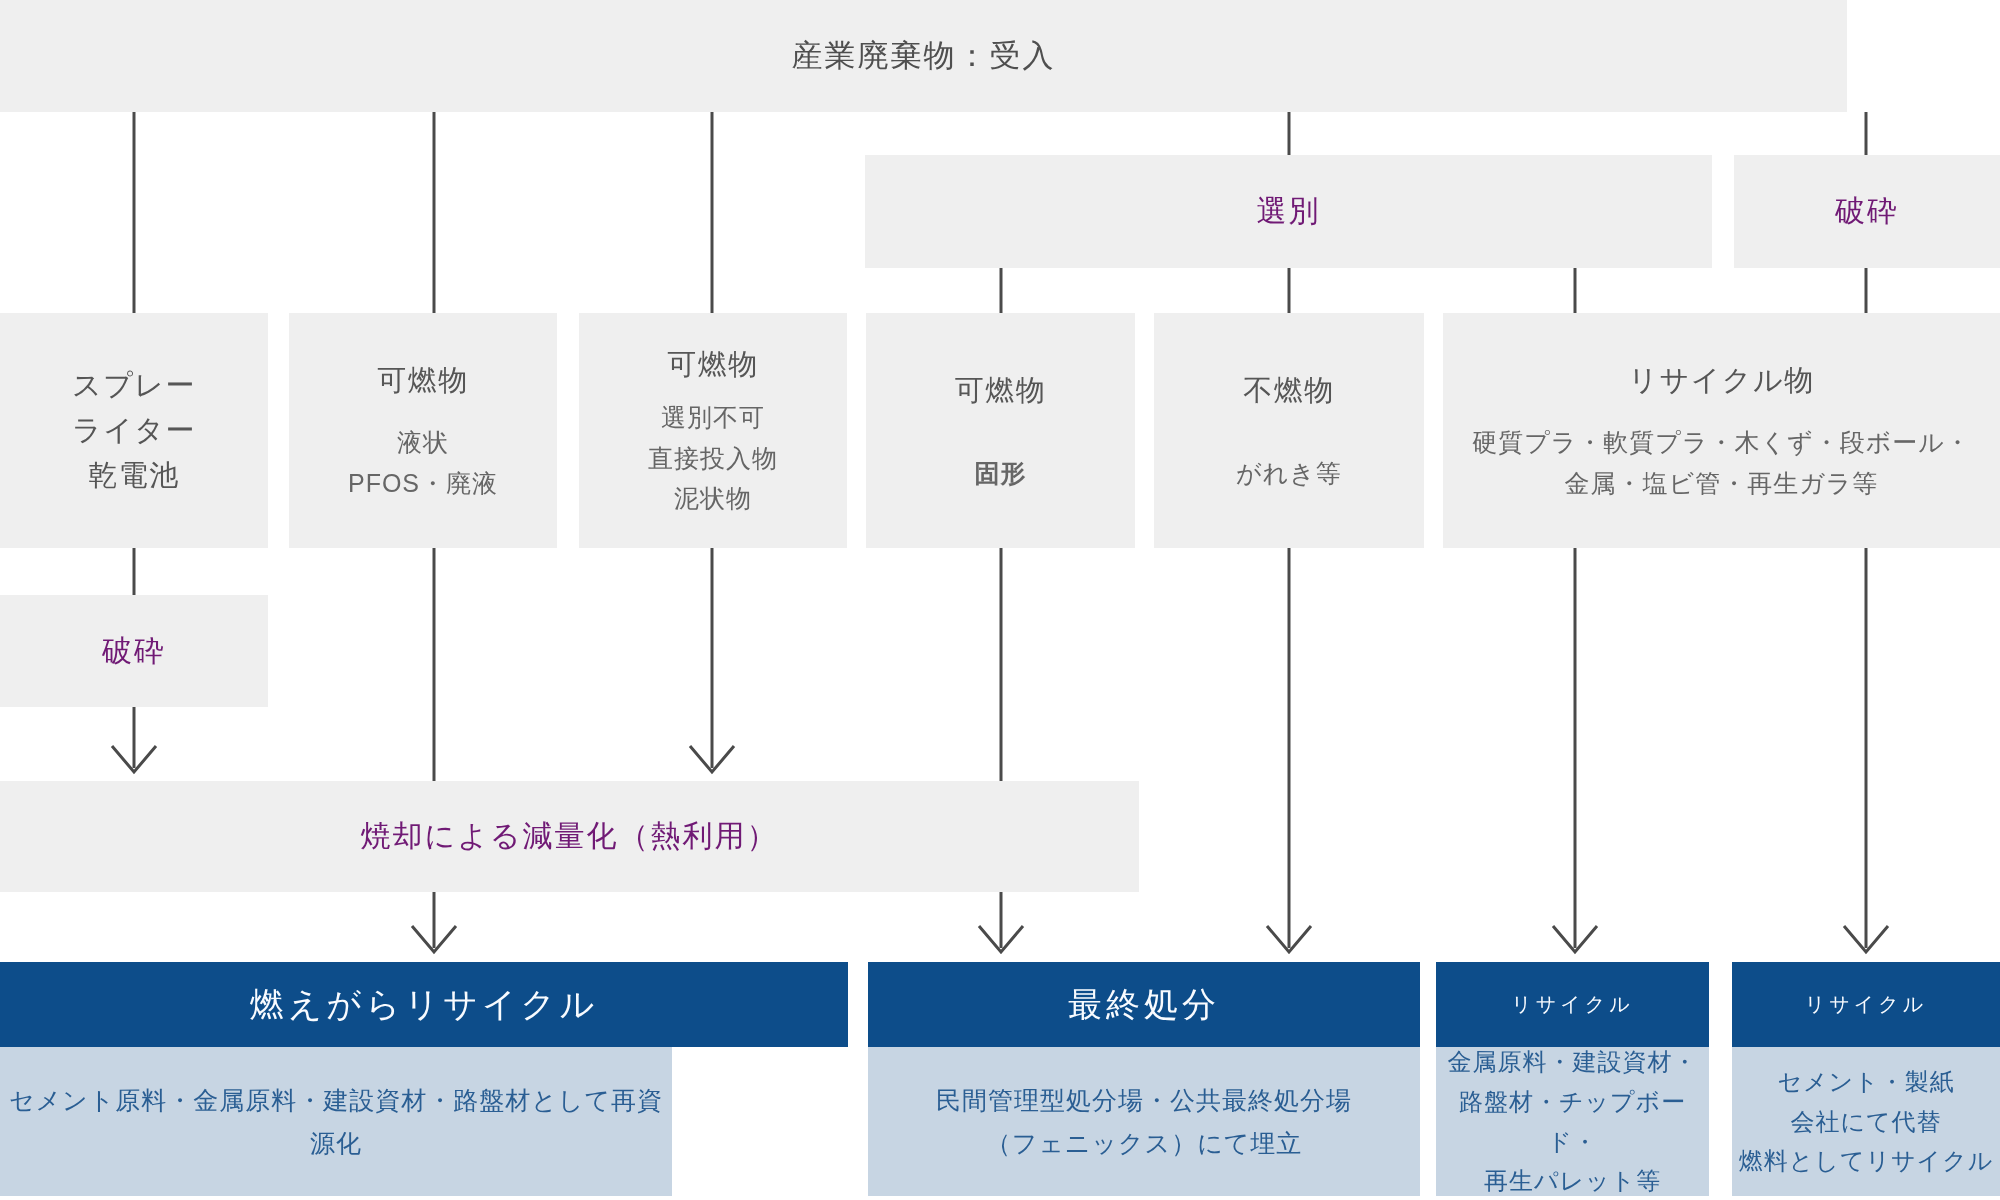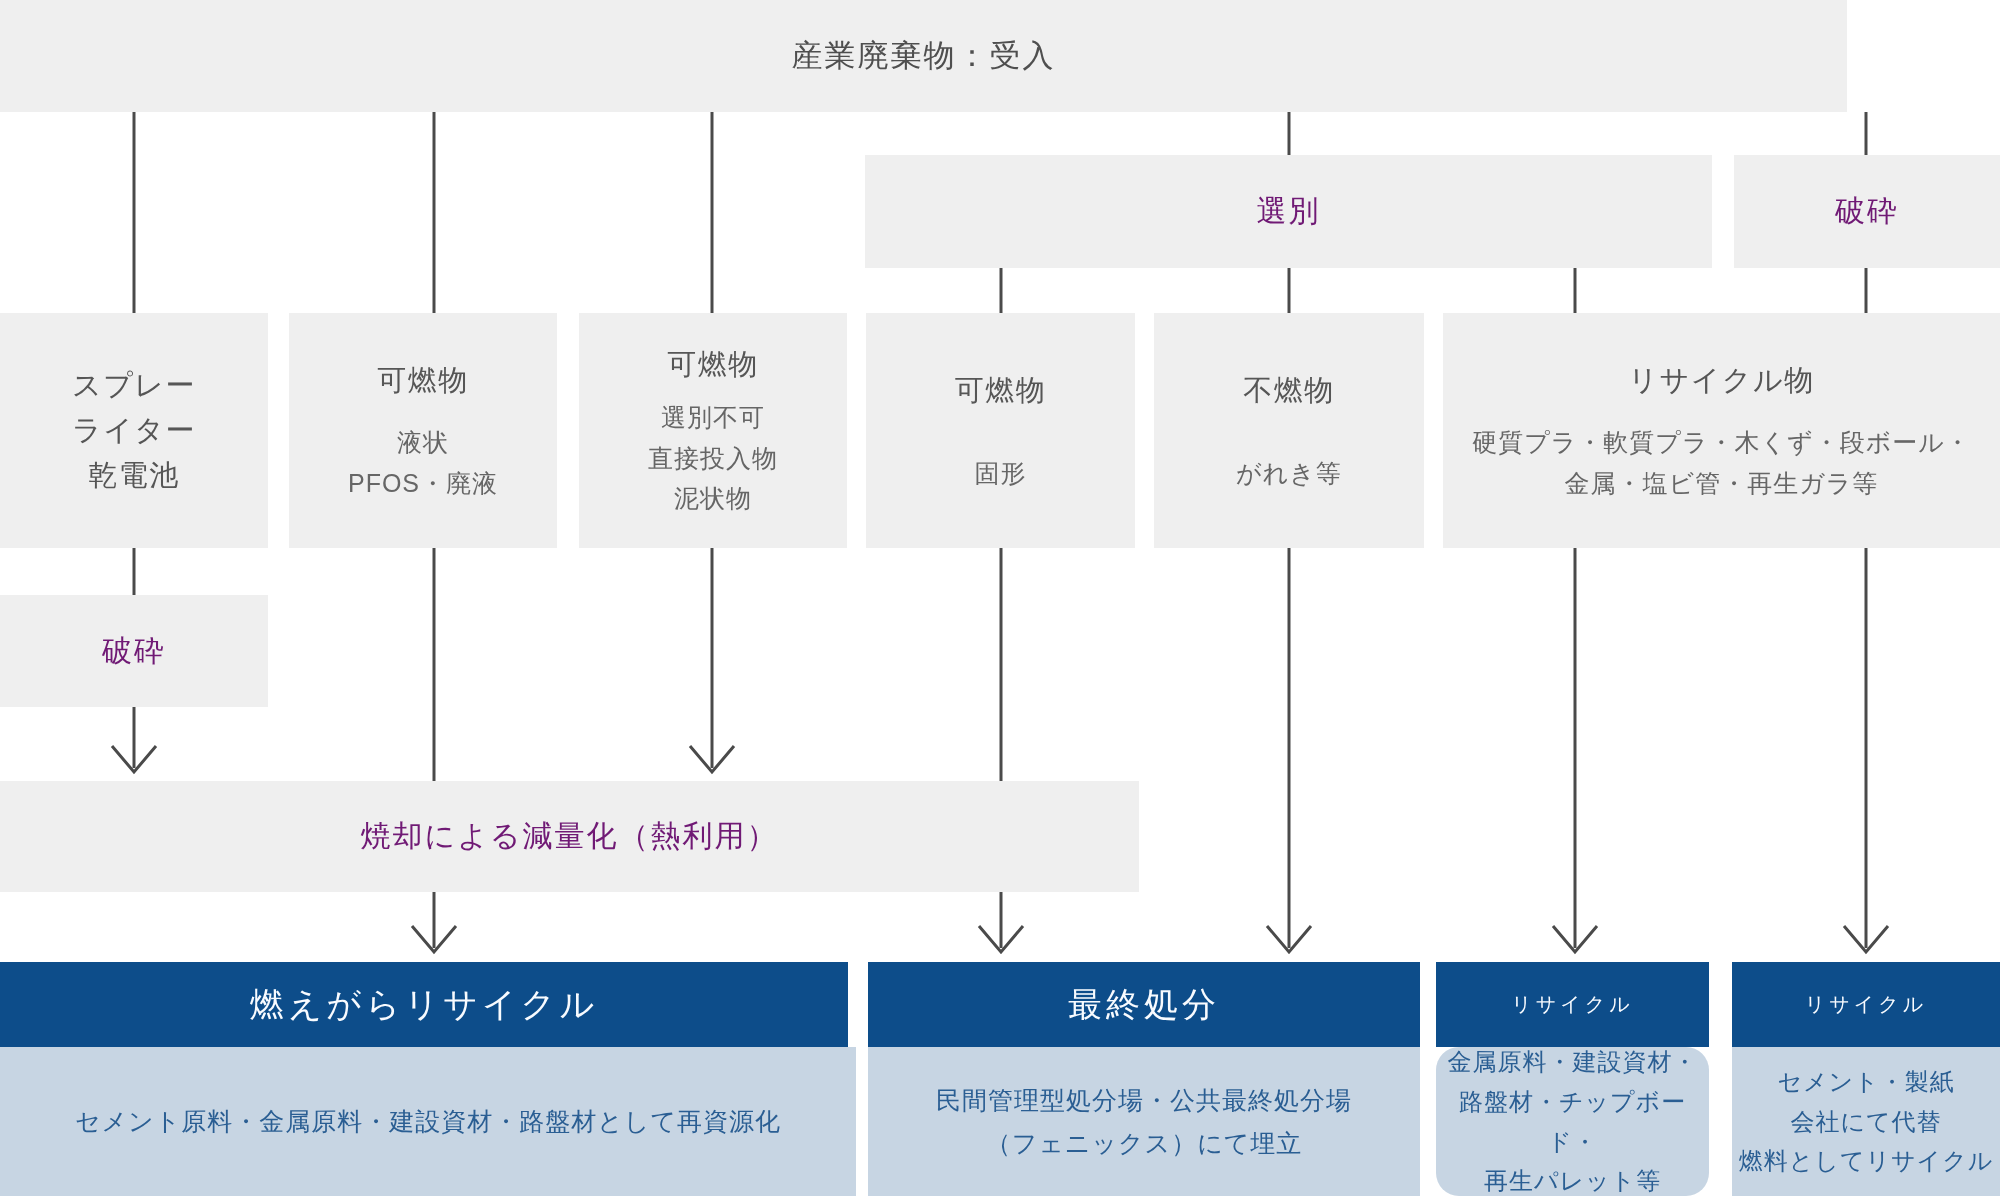--- a/index.html
+++ b/index.html
@@ -105,21 +105,21 @@
 
   <div class="gbox" style="left:579px;top:313px;width:268px;height:235px;">
     <span class="node-title">可燃物</span>
     <span class="node-sub" style="margin-top:10px;">選別不可
 直接投入物
 泥状物</span>
   </div>
 
   <div class="gbox" style="left:866px;top:313px;width:269px;height:235px;">
     <span class="node-title">可燃物</span>
-    <span class="node-sub" style="margin-top:40px;">固形</span>
+    <span class="node-sub" style="margin-top:40px;font-weight:bold;">固形</span>
   </div>
 
   <div class="gbox" style="left:1154px;top:313px;width:270px;height:235px;">
     <span class="node-title">不燃物</span>
     <span class="node-sub" style="margin-top:40px;">がれき等</span>
   </div>
 
   <div class="gbox" style="left:1443px;top:313px;width:557px;height:235px;">
     <span class="node-title">リサイクル物</span>
     <span class="node-sub">硬質プラ・軟質プラ・木くず・段ボール・
@@ -130,36 +130,36 @@
     <span class="proc-label">破砕</span>
   </div>
 
   <div class="gbox" style="left:0;top:781px;width:1139px;height:111px;">
     <span class="proc-label">焼却による減量化（熱利用）</span>
   </div>
 
   <div class="outcome-bar" style="left:0;top:962px;width:848px;height:85px;">
     <span>燃えがらリサイクル</span>
   </div>
-  <div class="outcome-body" style="left:0;top:1047px;width:856px;height:149px;text-align:center;">
+  <div class="outcome-body" style="left:0;top:1047px;width:672px;height:149px;text-align:center;">
     <span>セメント原料・金属原料・建設資材・路盤材として再資源化</span>
   </div>
 
   <div class="outcome-bar" style="left:868px;top:962px;width:552px;height:85px;">
     <span>最終処分</span>
   </div>
   <div class="outcome-body" style="left:868px;top:1047px;width:552px;height:149px;">
     <span>民間管理型処分場・公共最終処分場
 （フェニックス）にて埋立</span>
   </div>
 
   <div class="outcome-bar narrow" style="left:1436px;top:962px;width:273px;height:85px;">
     <span>リサイクル</span>
   </div>
-  <div class="outcome-body small" style="left:1436px;top:1047px;width:273px;height:149px;border-radius:23px;">
+  <div class="outcome-body small" style="left:1436px;top:1047px;width:273px;height:149px;">
     <span>金属原料・建設資材・
 路盤材・チップボード・
 再生パレット等</span>
   </div>
 
   <div class="outcome-bar narrow" style="left:1732px;top:962px;width:268px;height:85px;">
     <span>リサイクル</span>
   </div>
   <div class="outcome-body small" style="left:1732px;top:1047px;width:268px;height:149px;">
     <span>セメント・製紙

